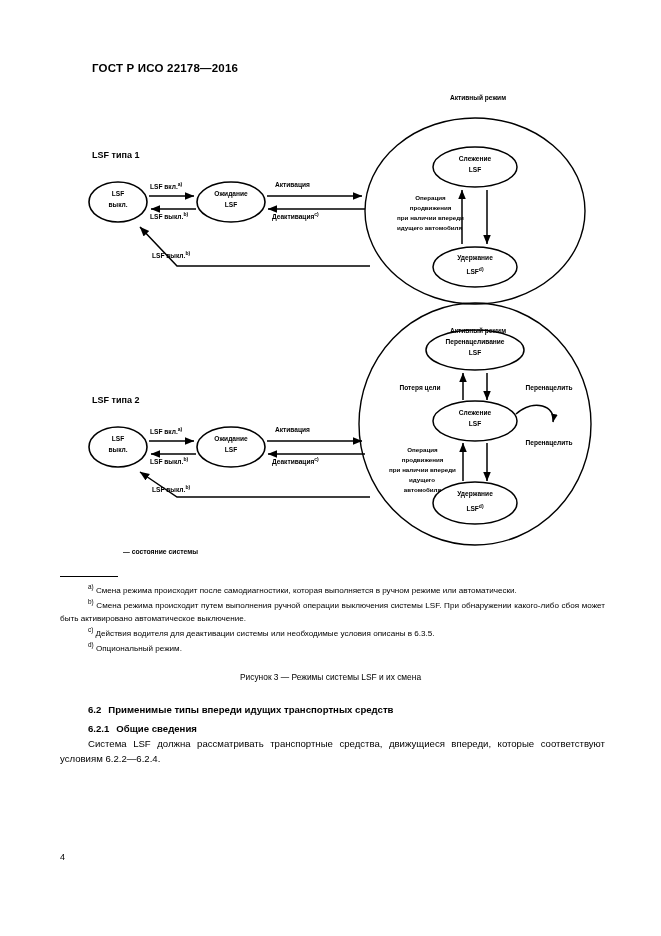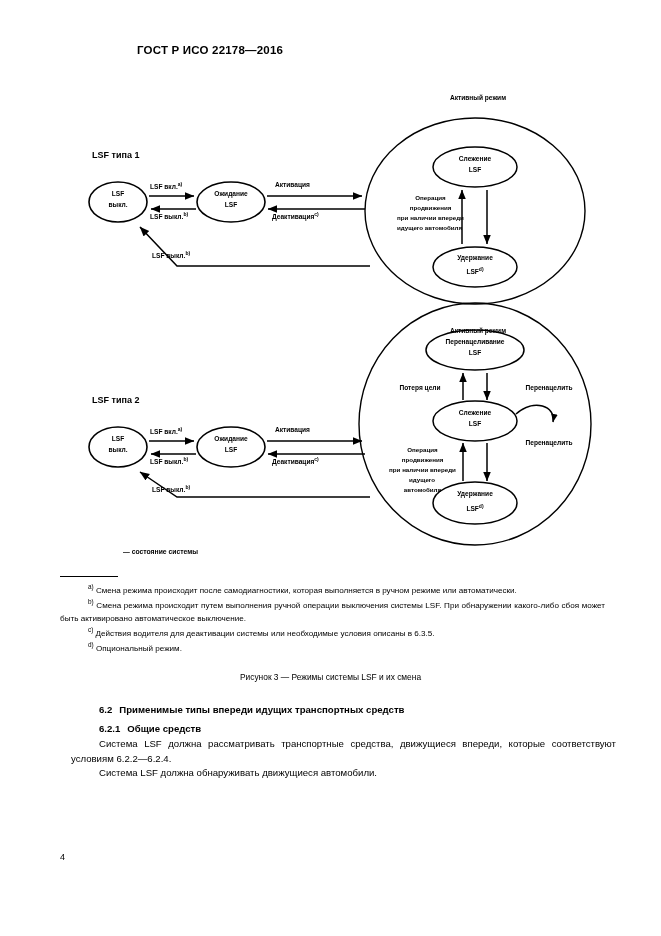--- a/index.html
+++ b/index.html
@@ -5,22 +5,22 @@
   html,body{margin:0;padding:0;background:#ffffff;}
   body{
     width:661px;height:936px;position:relative;overflow:hidden;
     font-family:"Liberation Sans","DejaVu Sans",sans-serif;
     color:#000;
   }
   .page{position:absolute;inset:0;}
 
   
   .gost-header{
-    position:absolute;left:92px;top:44px;
-    font-weight:bold;font-size:11.5px;letter-spacing:.2px;margin-left:45px;
+    position:absolute;left:92px;top:62px;
+    font-weight:bold;font-size:11.5px;letter-spacing:.2px;
   }
 
   
   .figure{position:absolute;left:0;top:84px;width:561px;height:490px;}
 
   .fig-label{position:absolute;font-weight:bold;font-size:9px;}
   .fig-text{position:absolute;font-weight:bold;font-size:6.6px;text-align:center;line-height:1.25;}
   .fig-text.small{font-size:6.2px;}
 
   svg.diag{position:absolute;left:0;top:0;width:661px;height:490px;}
@@ -31,21 +31,21 @@
 
   
   .notes{position:absolute;left:60px;top:576px;width:545px;font-size:8.1px;line-height:1.62;}
   .note-rule{width:58px;border-top:1px solid #000;margin:0 0 5px 0;}
   .note{margin:0 0 0 0;text-align:justify;text-indent:28px;}
   .note sup{font-size:6.4px;vertical-align:super;}
 
   .fig-caption{position:absolute;left:0;top:672px;width:661px;text-align:center;font-size:8.4px;}
 
   
-  .body{position:absolute;left:60px;top:700px;width:545px;font-size:9.6px;line-height:1.52;margin-left:11px;}
+  .body{position:absolute;left:60px;top:700px;width:545px;font-size:9.6px;line-height:1.52;}
   h3.clause{font-size:9.6px;font-weight:bold;margin:0 0 0 0;padding:3px 0 1px 0;text-indent:28px;}
   h3.clause .num{margin-right:7px;}
   p.para{margin:0;text-align:justify;text-indent:28px;}
 
   .page-number{position:absolute;left:60px;top:852px;font-size:9px;}
 </style>
 </head>
 <body>
 
 <div class="page">
@@ -194,19 +194,18 @@
     <p class="note"><sup>a)</sup> <span>Смена режима происходит после самодиагностики, которая выполняется в ручном режиме или автоматически.</span></p>
     <p class="note"><sup>b)</sup> <span>Смена режима происходит путем выполнения ручной операции выключения системы LSF. При обнаружении какого-либо сбоя может быть активировано автоматическое выключение.</span></p>
     <p class="note"><sup>c)</sup> <span>Действия водителя для деактивации системы или необходимые условия описаны в 6.3.5.</span></p>
     <p class="note"><sup>d)</sup> <span>Опциональный режим.</span></p>
   </div>
 
   <div class="fig-caption">Рисунок 3 — Режимы системы LSF и их смена</div>
 
   <div class="body">
     <h3 class="clause"><span class="num">6.2</span><span>Применимые типы впереди идущих транспортных средств</span></h3>
-    <h3 class="clause"><span class="num">6.2.1</span><span>Общие средств</span></h3>
+    <h3 class="clause"><span class="num">6.2.1</span><span>Общие сведения</span></h3>
     <p class="para">Система LSF должна рассматривать транспортные средства, движущиеся впереди, которые соответствуют условиям 6.2.2—6.2.4.</p>
-    <p class="para">Система LSF должна обнаруживать движущиеся автомобили.</p>
   </div>
 
   <div class="page-number">4</div>
 </div>
 
 </body></html>

